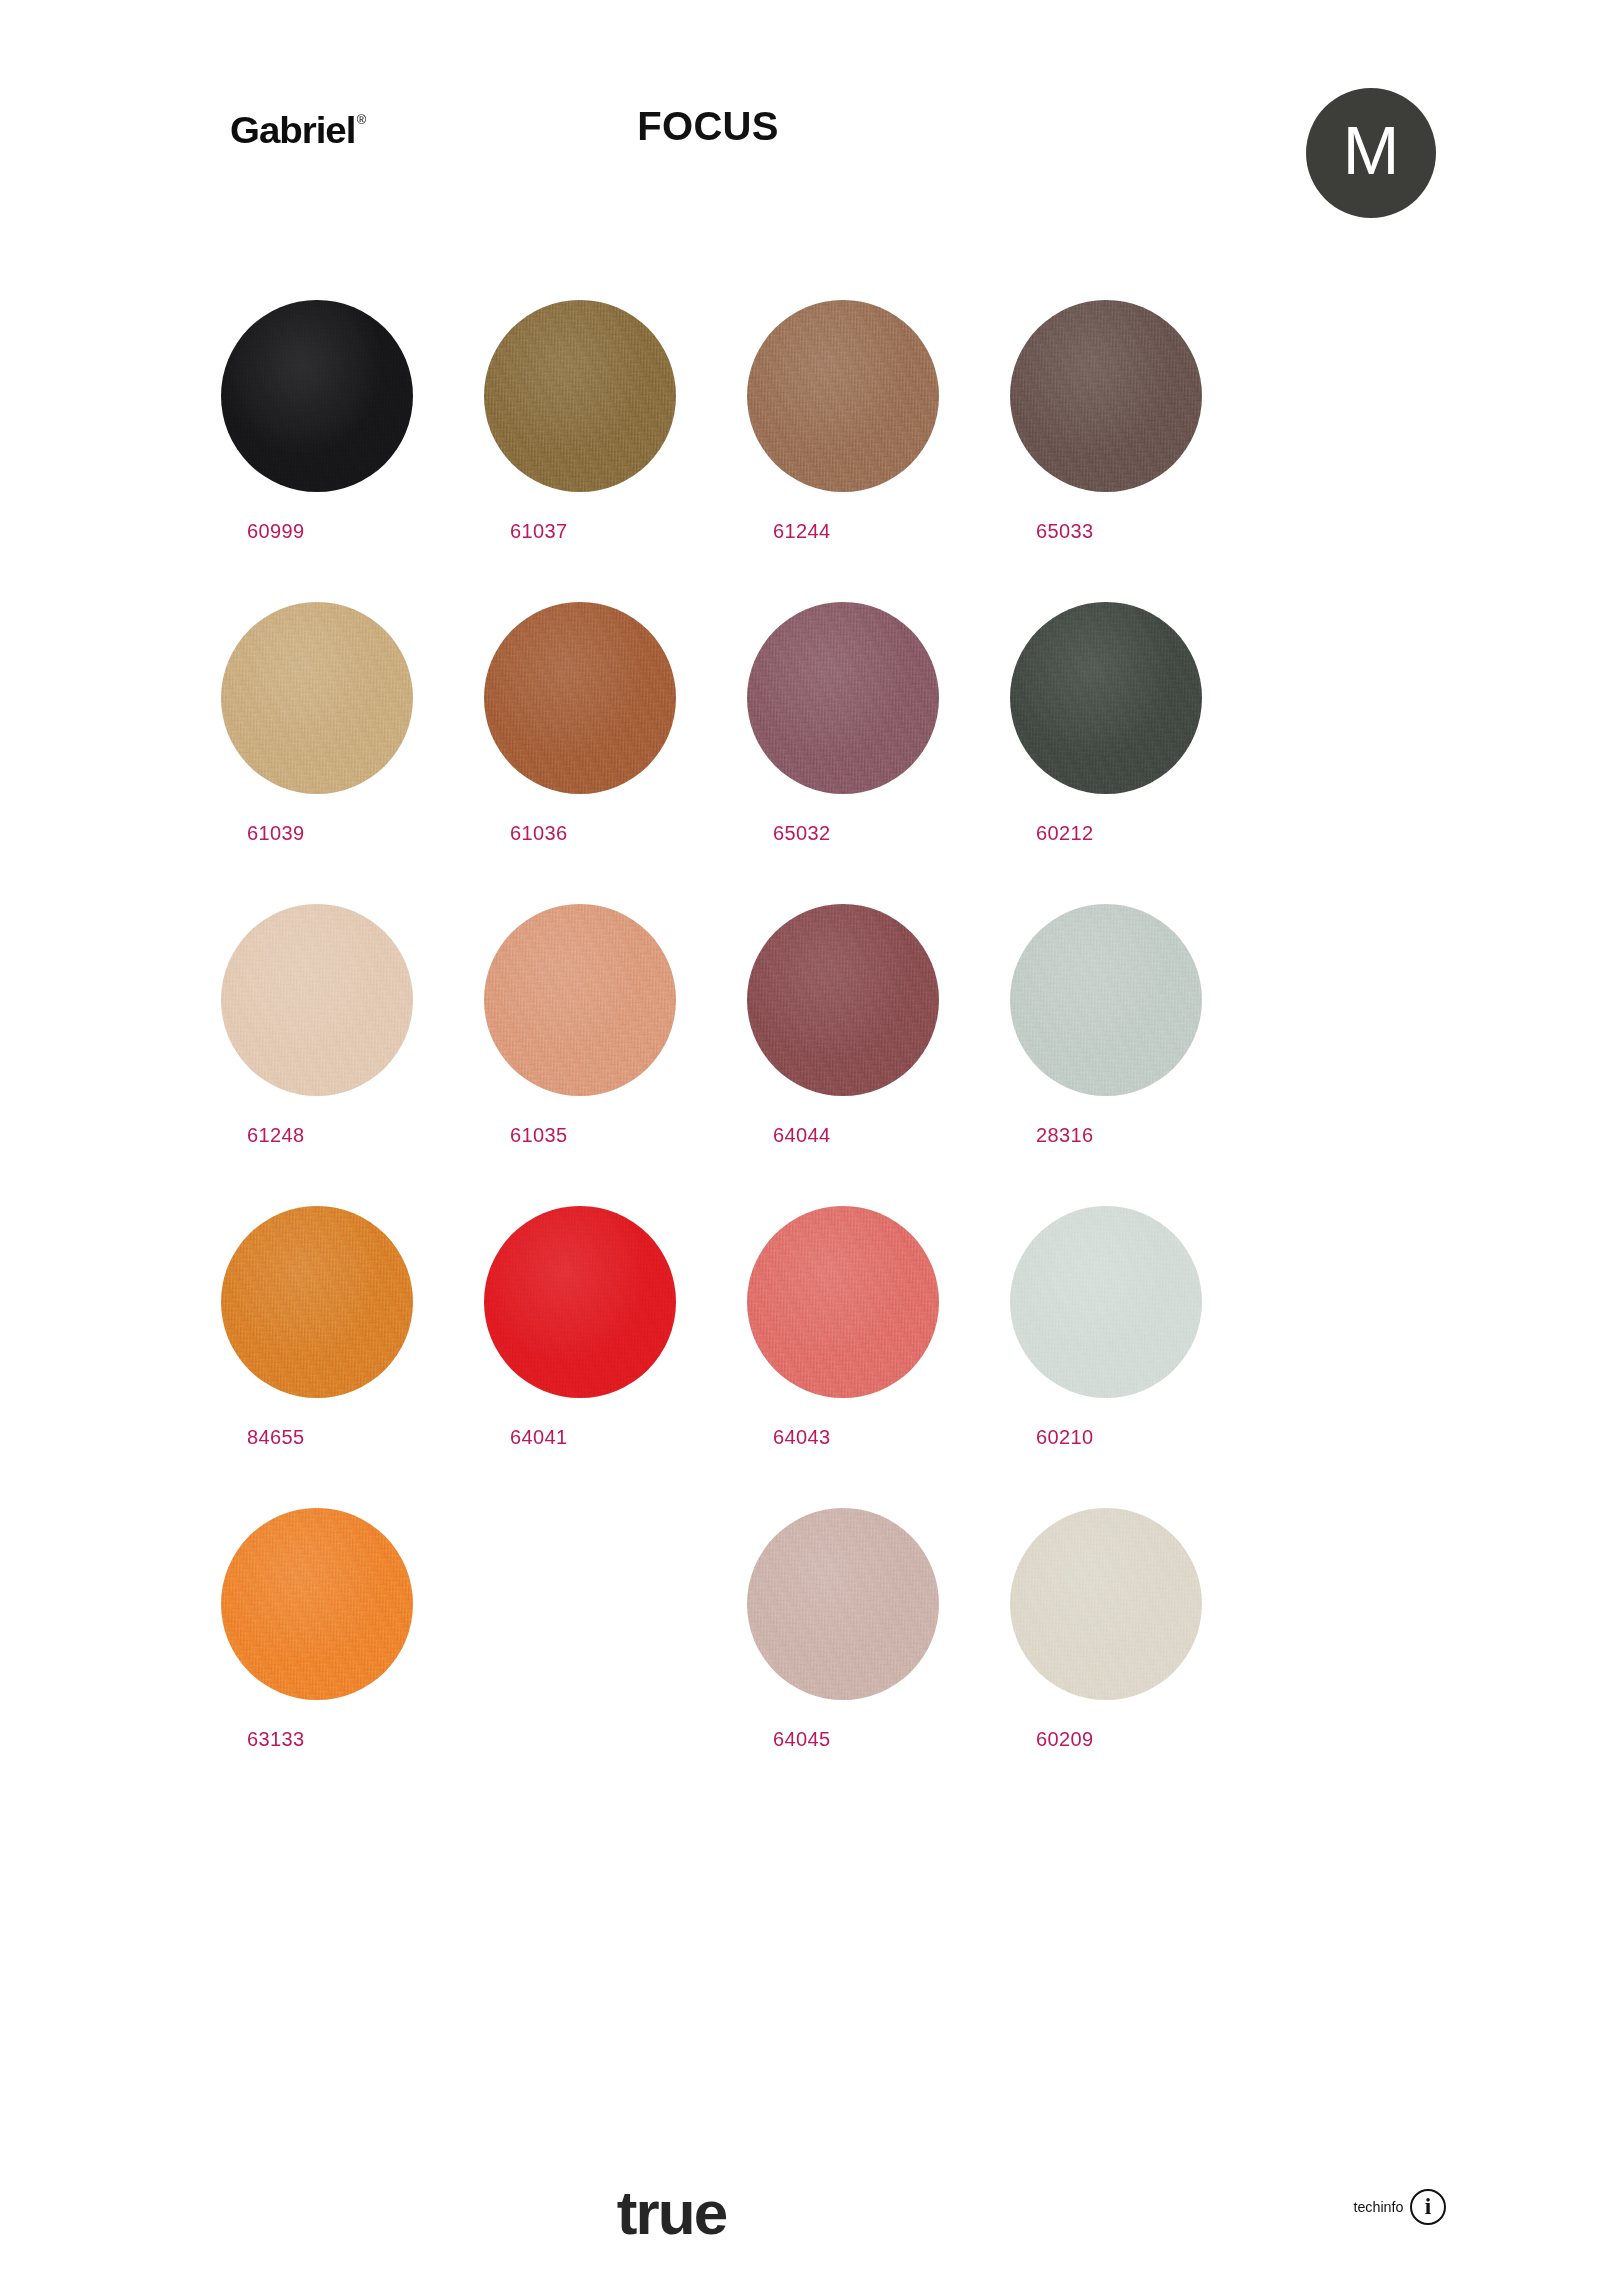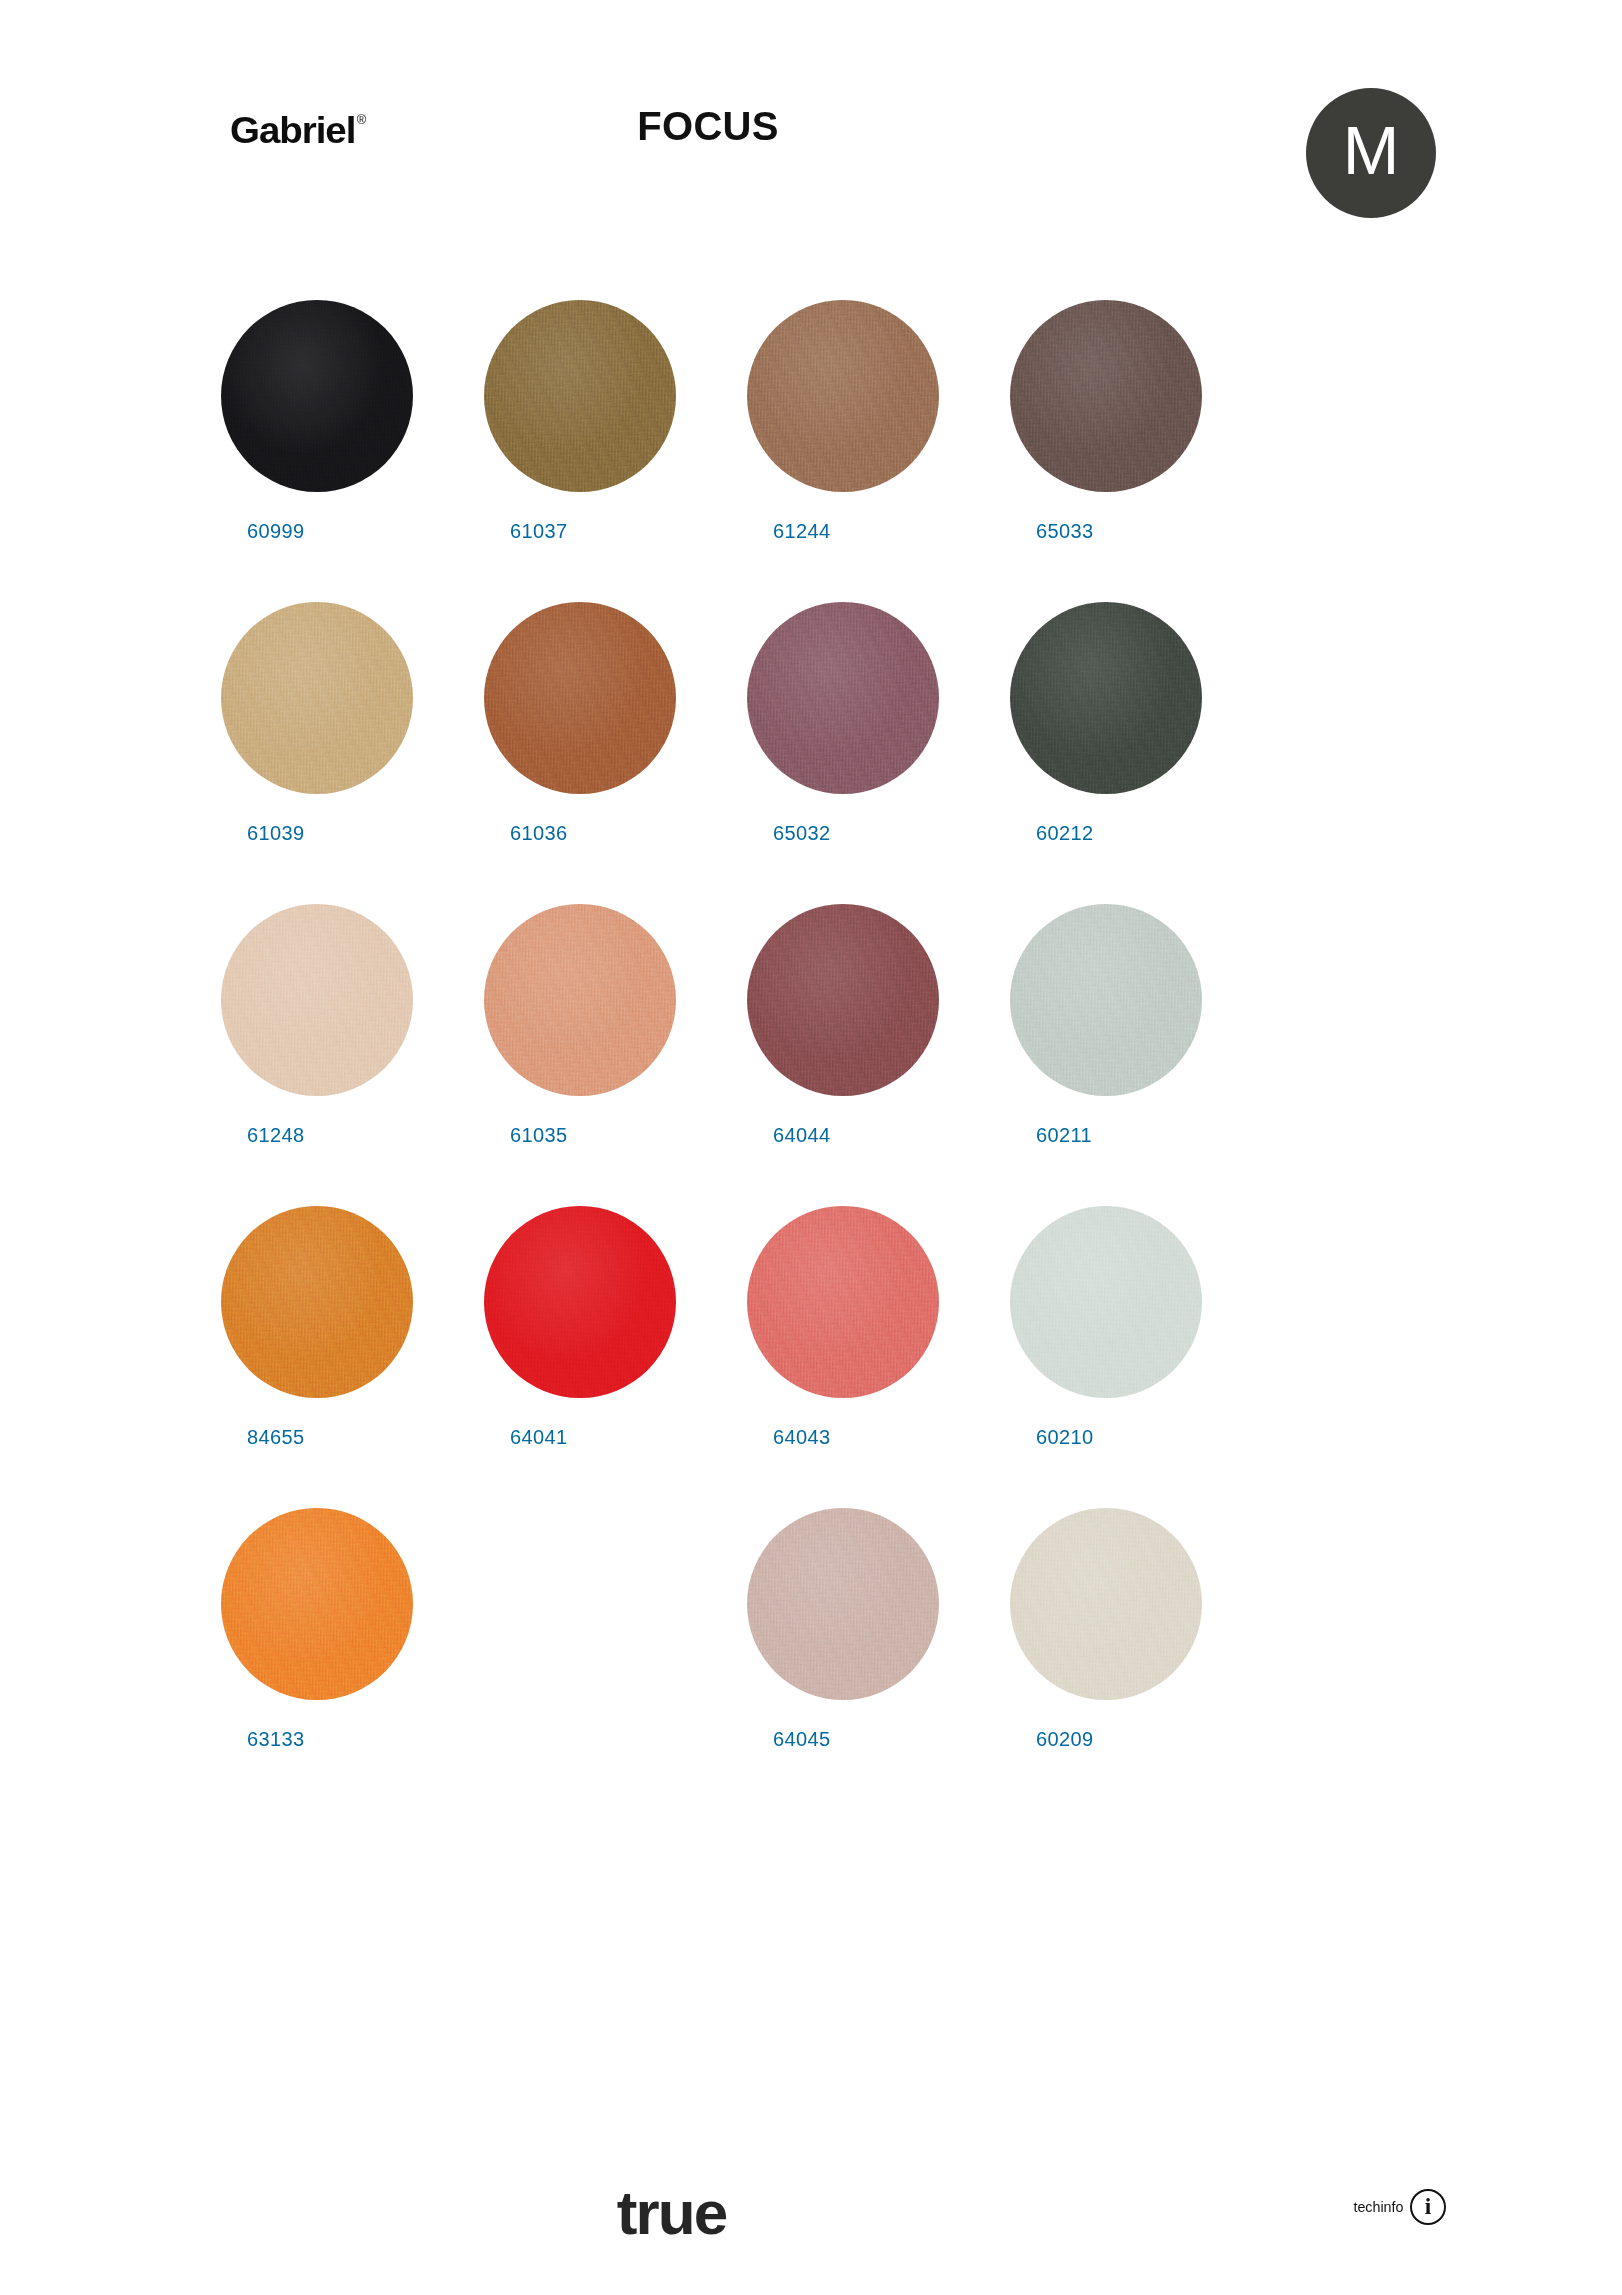--- a/index.html
+++ b/index.html
@@ -148,21 +148,21 @@
         rgba(0,0,0,0.055) 88%,
         rgba(0,0,0,0.10) 100%);
   }
 
   .swatch-label {
     position: absolute;
     top: 220px;
     left: 26px;
     font-size: 20px;
     letter-spacing: 0.4px;
-    color: #0369a1;
+    color: #be185d;
     white-space: nowrap;
   }
 
   
   .footer {
     position: absolute;
     left: 0;
     bottom: 0;
     width: 1623px;
     height: 195px;
@@ -267,21 +267,21 @@
     <div class="swatch-cell">
       <div class="swatch-disc" style="background-color: rgb(220, 156, 125);"></div>
       <div class="swatch-label">61035</div>
     </div>
     <div class="swatch-cell">
       <div class="swatch-disc" style="background-color: rgb(139, 79, 82);"></div>
       <div class="swatch-label">64044</div>
     </div>
     <div class="swatch-cell">
       <div class="swatch-disc" style="background-color: rgb(195, 205, 200);"></div>
-      <div class="swatch-label">60211</div>
+      <div class="swatch-label">28316</div>
     </div>
     <div class="swatch-cell">
       <div class="swatch-disc" style="background-color: rgb(217, 130, 43);"></div>
       <div class="swatch-label">84655</div>
     </div>
     <div class="swatch-cell">
       <div class="swatch-disc" style="background-color: rgb(224, 27, 34);"></div>
       <div class="swatch-label">64041</div>
     </div>
     <div class="swatch-cell">

